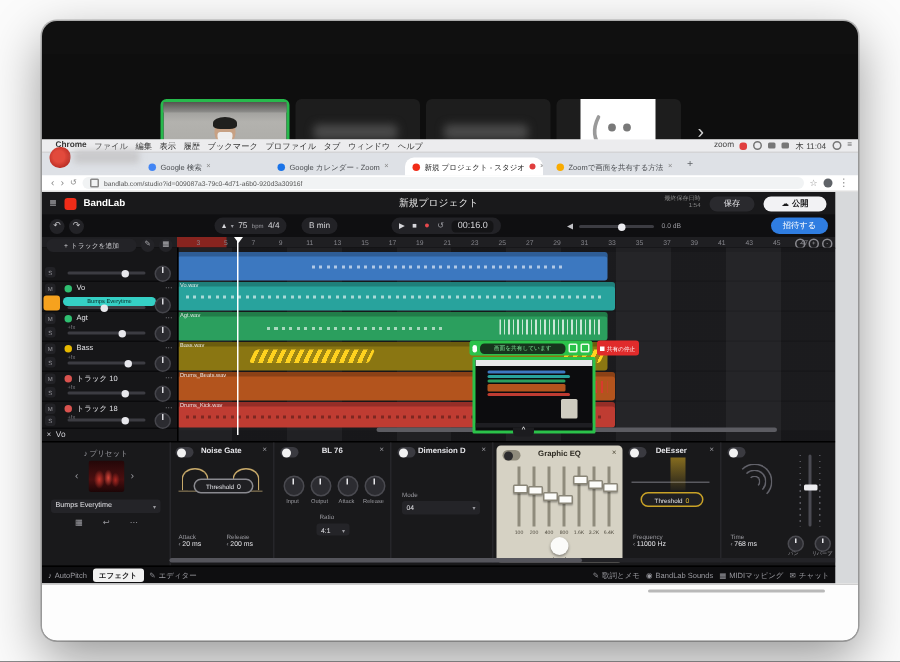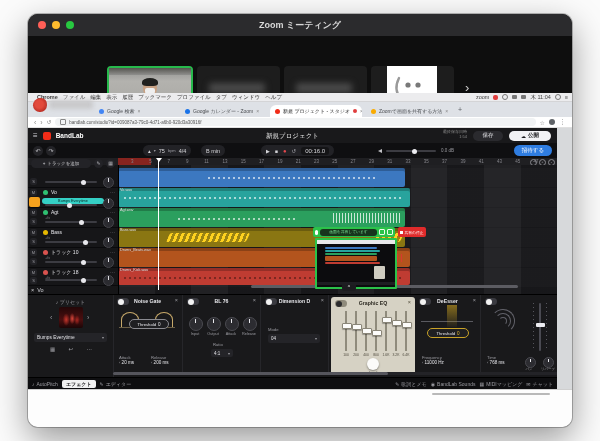--- a/index.html
+++ b/index.html
@@ -140,26 +140,20 @@
   .bbar{left:0;top:249px;width:529px;height:12px;background:#0e0e10;border-top:1px solid #000;display:flex;align-items:center;padding:0 4px;box-sizing:border-box;gap:4px;color:#9a9aa0;font-size:5px;}
   .btab{display:flex;align-items:center;gap:2px;white-space:nowrap;}
   .btab.white{background:#f2f2f2;color:#19191b;border-radius:2px;padding:1px 4px;font-weight:bold;}
   .bsp{flex:1;}
 </style>
 </head>
 <body>
 
 <div class="a win">
 
-  <div class="a titlebar">
-    <div class="a tl" style="left:10px;background:#ff5f57;"></div>
-    <div class="a tl" style="left:24px;background:#febc2e;"></div>
-    <div class="a tl" style="left:38px;background:#28c840;"></div>
-    <div class="a title">Zoom ミーティング</div>
-  </div>
 
   <div class="a strip">
     <div class="a thumb cam" style="left:79px;width:82px;">
       <div class="a ceil"></div>
       <div class="a body"></div>
       <div class="a head"></div>
       <div class="a hair"></div>
       <div class="a mask"></div>
     </div>
     <div class="a thumb" style="left:169px;width:83px;">

